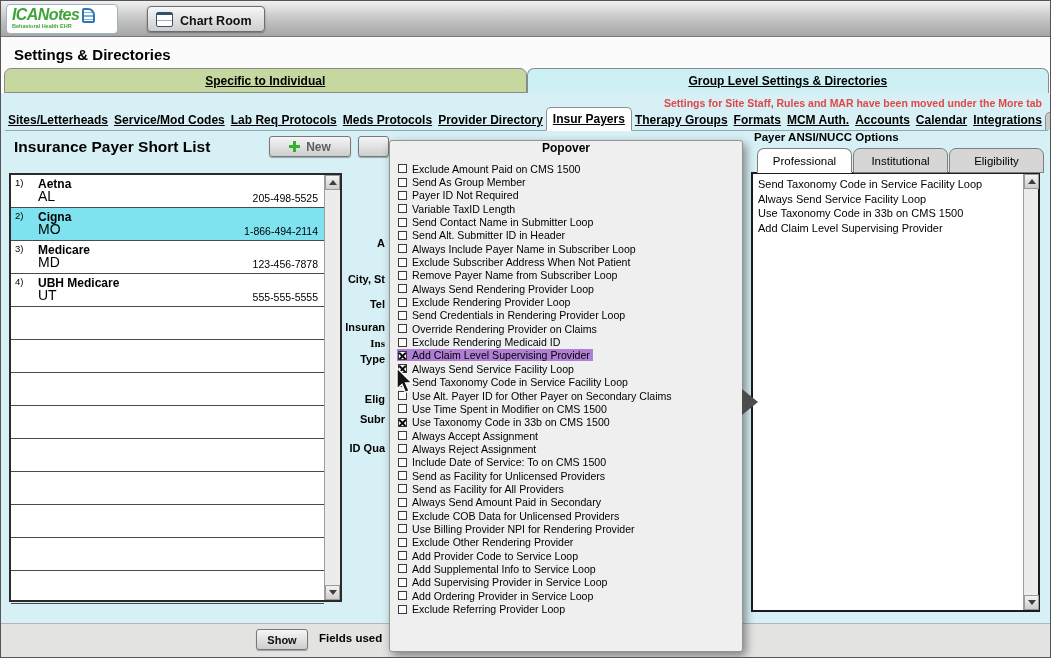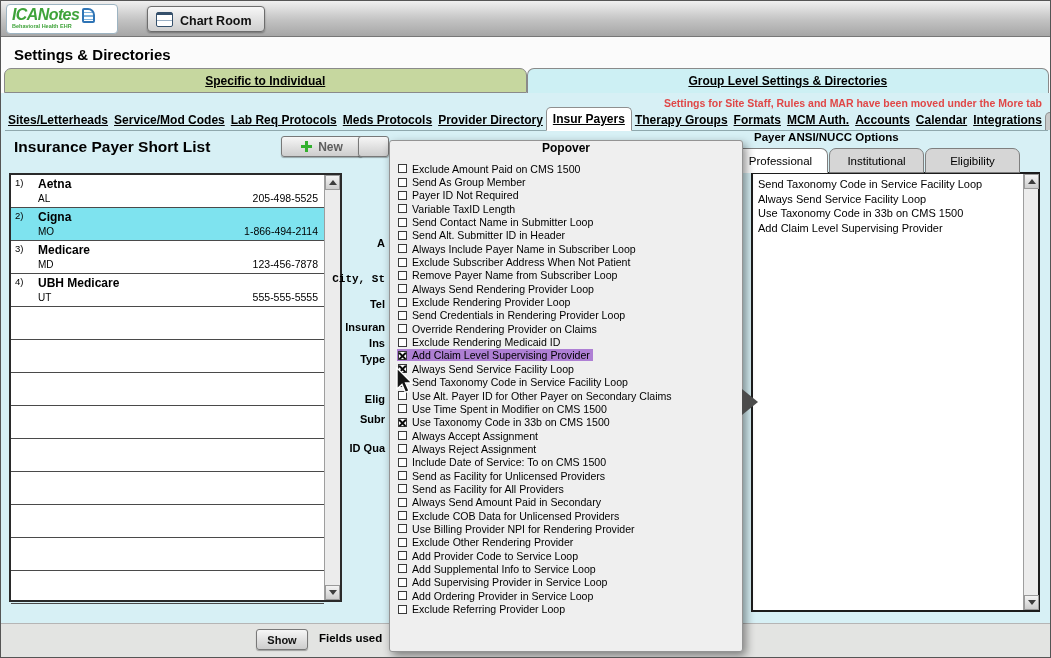--- a/index.html
+++ b/index.html
@@ -46,50 +46,50 @@
     padding:4px 3px 3px; white-space:nowrap; cursor:pointer; }
   .subtab.active { background:#fff; border:1px solid #8f8f8f; border-bottom:1px solid #fff;
     border-radius:5px 5px 0 0; margin-bottom:-1px; padding:4px 6px 4px; }
   .subtab.more { background:#c9c9c9; border:1px solid #8f8f8f; border-bottom:none;
     border-radius:5px 5px 0 0; padding:0 7px 3px; }
 
   
   .payer-title { position:absolute; left:13px; top:137px; font-size:15.5px; font-weight:bold; color:#000; }
   .btn { background:linear-gradient(#f6f6f6,#cdcdcd); border:1px solid #787878; border-radius:3px;
     box-shadow:0 1px 1px rgba(0,0,0,.3); cursor:pointer; display:flex; align-items:center; justify-content:center; }
-  .new-btn { position:absolute; left:280px; top:135px; width:82px; height:21px; gap:6px;
+  .new-btn { position:absolute; left:268px; top:135px; width:82px; height:21px; gap:6px;
     font-size:12px; font-weight:bold; color:#5d5d5d; }
   .plus-icon { position:relative; width:11px; height:11px; }
   .plus-icon::before { content:""; position:absolute; left:4px; top:0; width:3px; height:11px; background:#33b02f; }
   .plus-icon::after { content:""; position:absolute; left:0; top:4px; width:11px; height:3px; background:#33b02f; }
   .sliver-btn { position:absolute; left:357px; top:135px; width:31px; height:21px; }
 
   .payer-list { position:absolute; left:8px; top:172px; width:333px; height:429px; background:#fff;
     border:2px solid #2a2a2a; }
   .payer-rows { position:absolute; left:0; top:0; right:16px; bottom:0; }
   .prow { position:relative; height:33px; border-bottom:1px solid #4a4a4a; cursor:pointer; }
   .prow.sel { background:#7ee3ef; }
   .pnum { position:absolute; left:4px; top:2px; font-size:9.5px; }
   .pname { position:absolute; left:27px; top:2px; font-size:12px; font-weight:bold; }
-  .pstate { position:absolute; left:27px; bottom:3px; font-size:10px; }
+  .pstate { position:absolute; left:27px; bottom:3px; font-size:14px; }
   .pphone { position:absolute; right:6px; bottom:3px; font-size:10.5px; }
 
   .vscroll { position:absolute; right:0; top:0; width:16px; height:100%; background:#ececec; border-left:1px solid #9e9e9e; }
   .sb-btn { position:absolute; left:0; width:15px; height:15px; background:linear-gradient(#f4f4f4,#cdcdcd);
     border:1px solid #9a9a9a; display:flex; align-items:center; justify-content:center; cursor:pointer; }
   .sb-up { top:0; } .sb-down { bottom:0; }
   .tri-up { width:0; height:0; border-left:4px solid transparent; border-right:4px solid transparent; border-bottom:5px solid #3d3d3d; }
   .tri-down { width:0; height:0; border-left:4px solid transparent; border-right:4px solid transparent; border-top:5px solid #3d3d3d; }
 
   
   .flabel { position:absolute; right:665px; font-size:11px; font-weight:bold; color:#000; white-space:nowrap; }
 
   
   .ansi-title { position:absolute; left:753px; top:130px; font-size:11.5px; font-weight:bold; color:#000; }
-  .ansi-tabs { position:absolute; left:732px; top:147px; display:flex; height:17px; z-index:2; }
+  .ansi-tabs { position:absolute; left:756px; top:147px; display:flex; height:17px; z-index:2; }
   .atab { width:95px; height:25px; display:flex; align-items:center; justify-content:center;
     font-size:11.5px; color:#000; background:#d6d6d6; border:1px solid #7f7f7f;
     border-radius:7px 7px 0 0; margin-right:1px; cursor:pointer; }
   .atab.active { background:#fff; border-bottom-color:#fff; }
   .ansi-list { position:absolute; left:750px; top:171px; width:289px; height:440px; background:#fff;
     border:2px solid #1c1c1c; padding:3px 20px 3px 5px; }
   .aitem { font-size:11px; line-height:14.5px; color:#000; cursor:pointer; }
 
   
   .show-btn { position:absolute; left:255px; top:628px; width:52px; height:21px;
@@ -211,24 +211,24 @@
           <span class="tri-up"></span>
         </div>
       <div class="sb-btn sb-down">
           <span class="tri-down"></span>
         </div>
     </div>
   </div>
 
   <div>
       <div class="flabel" style="top: 236px;">A</div>
-      <div class="flabel" style="top: 272px; font-family: Liberation Mono, monospace;">City, St</div>
+      <div class="flabel" style="top: 272px;">City, St</div>
       <div class="flabel" style="top: 297px;">Tel</div>
       <div class="flabel" style="top: 320px;">Insuran</div>
-      <div class="flabel" style="top: 336px;">Ins</div>
+      <div class="flabel" style="top: 336px; font-family: Liberation Serif, serif;">Ins</div>
       <div class="flabel" style="top: 352px;">Type</div>
       <div class="flabel" style="top: 392px;">Elig</div>
       <div class="flabel" style="top: 412px;">Subr</div>
       <div class="flabel" style="top: 441px;">ID Qua</div>
     </div>
 
   <div class="ansi-title">Payer ANSI/NUCC Options</div>
   <div class="ansi-tabs">
       <div class="atab active">Professional</div>
       <div class="atab">Institutional</div>

